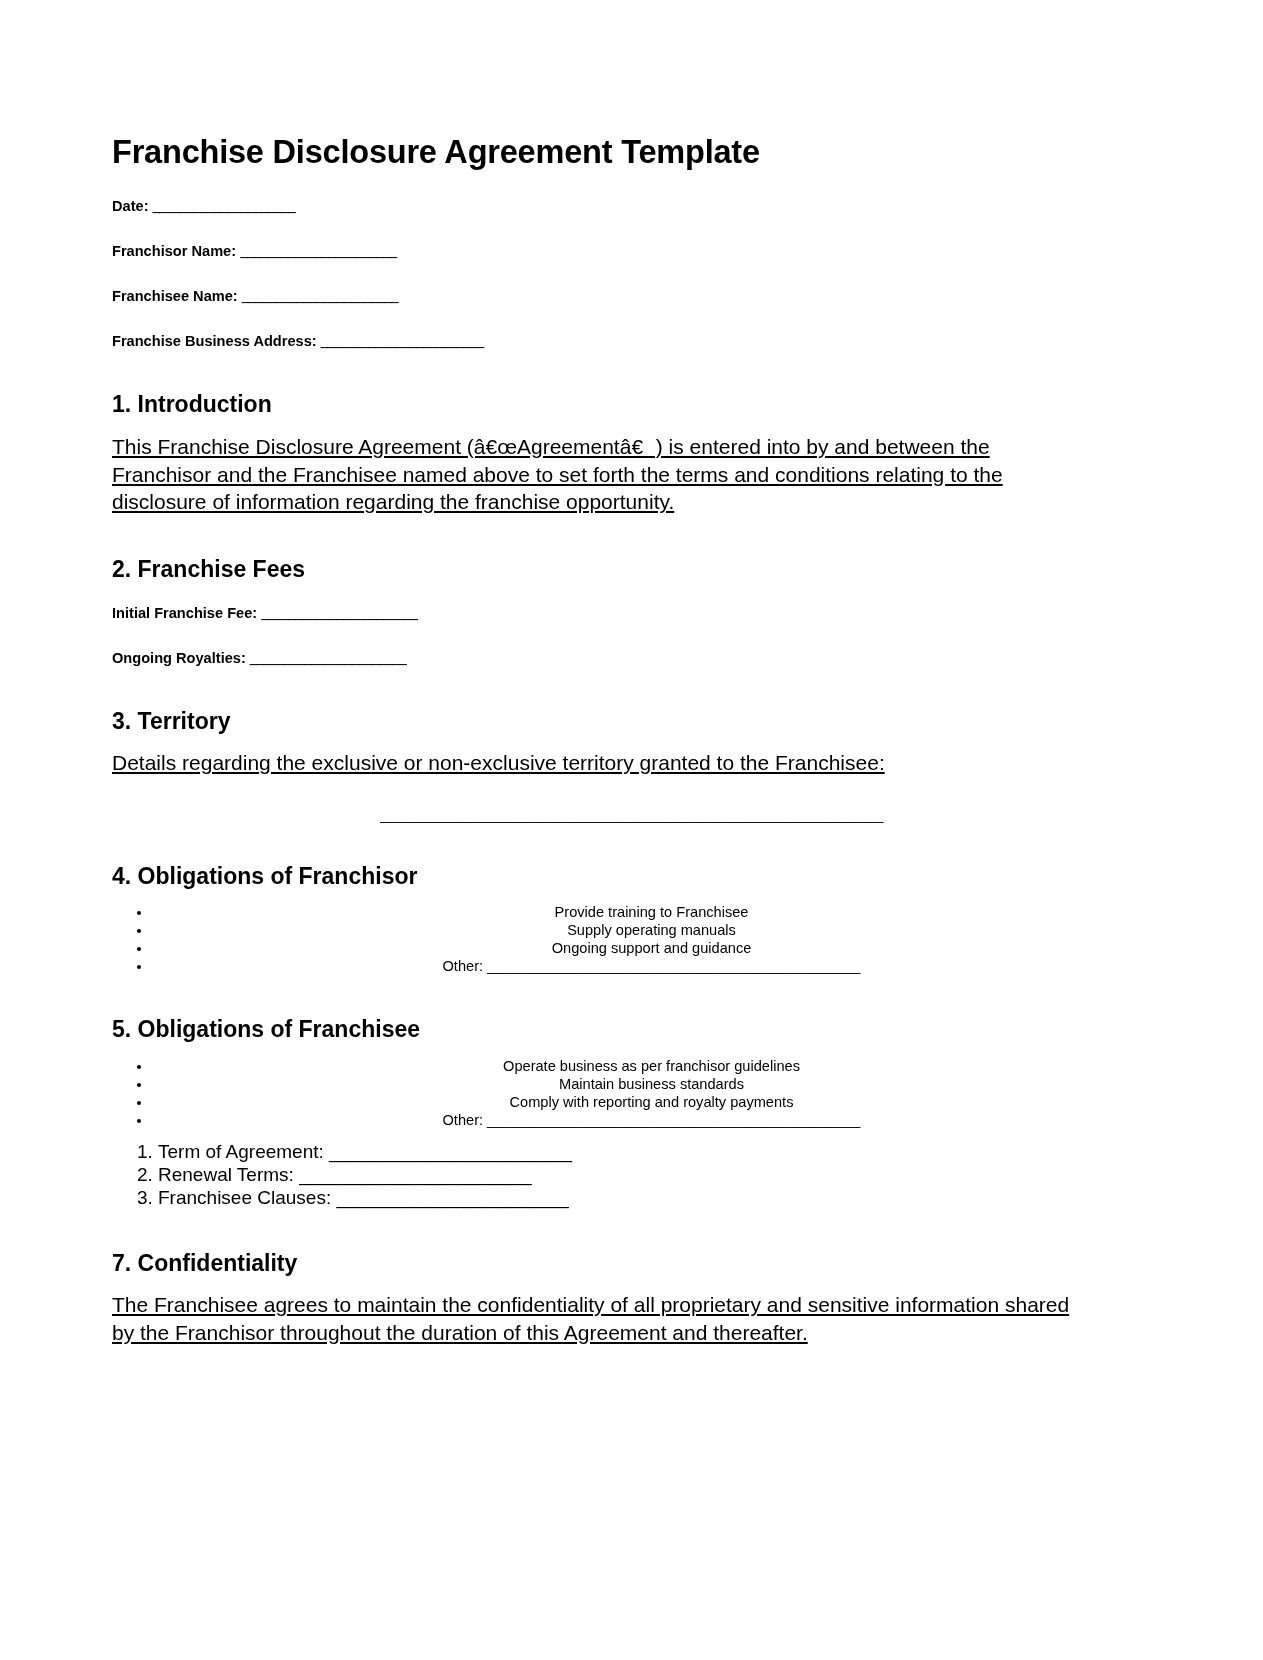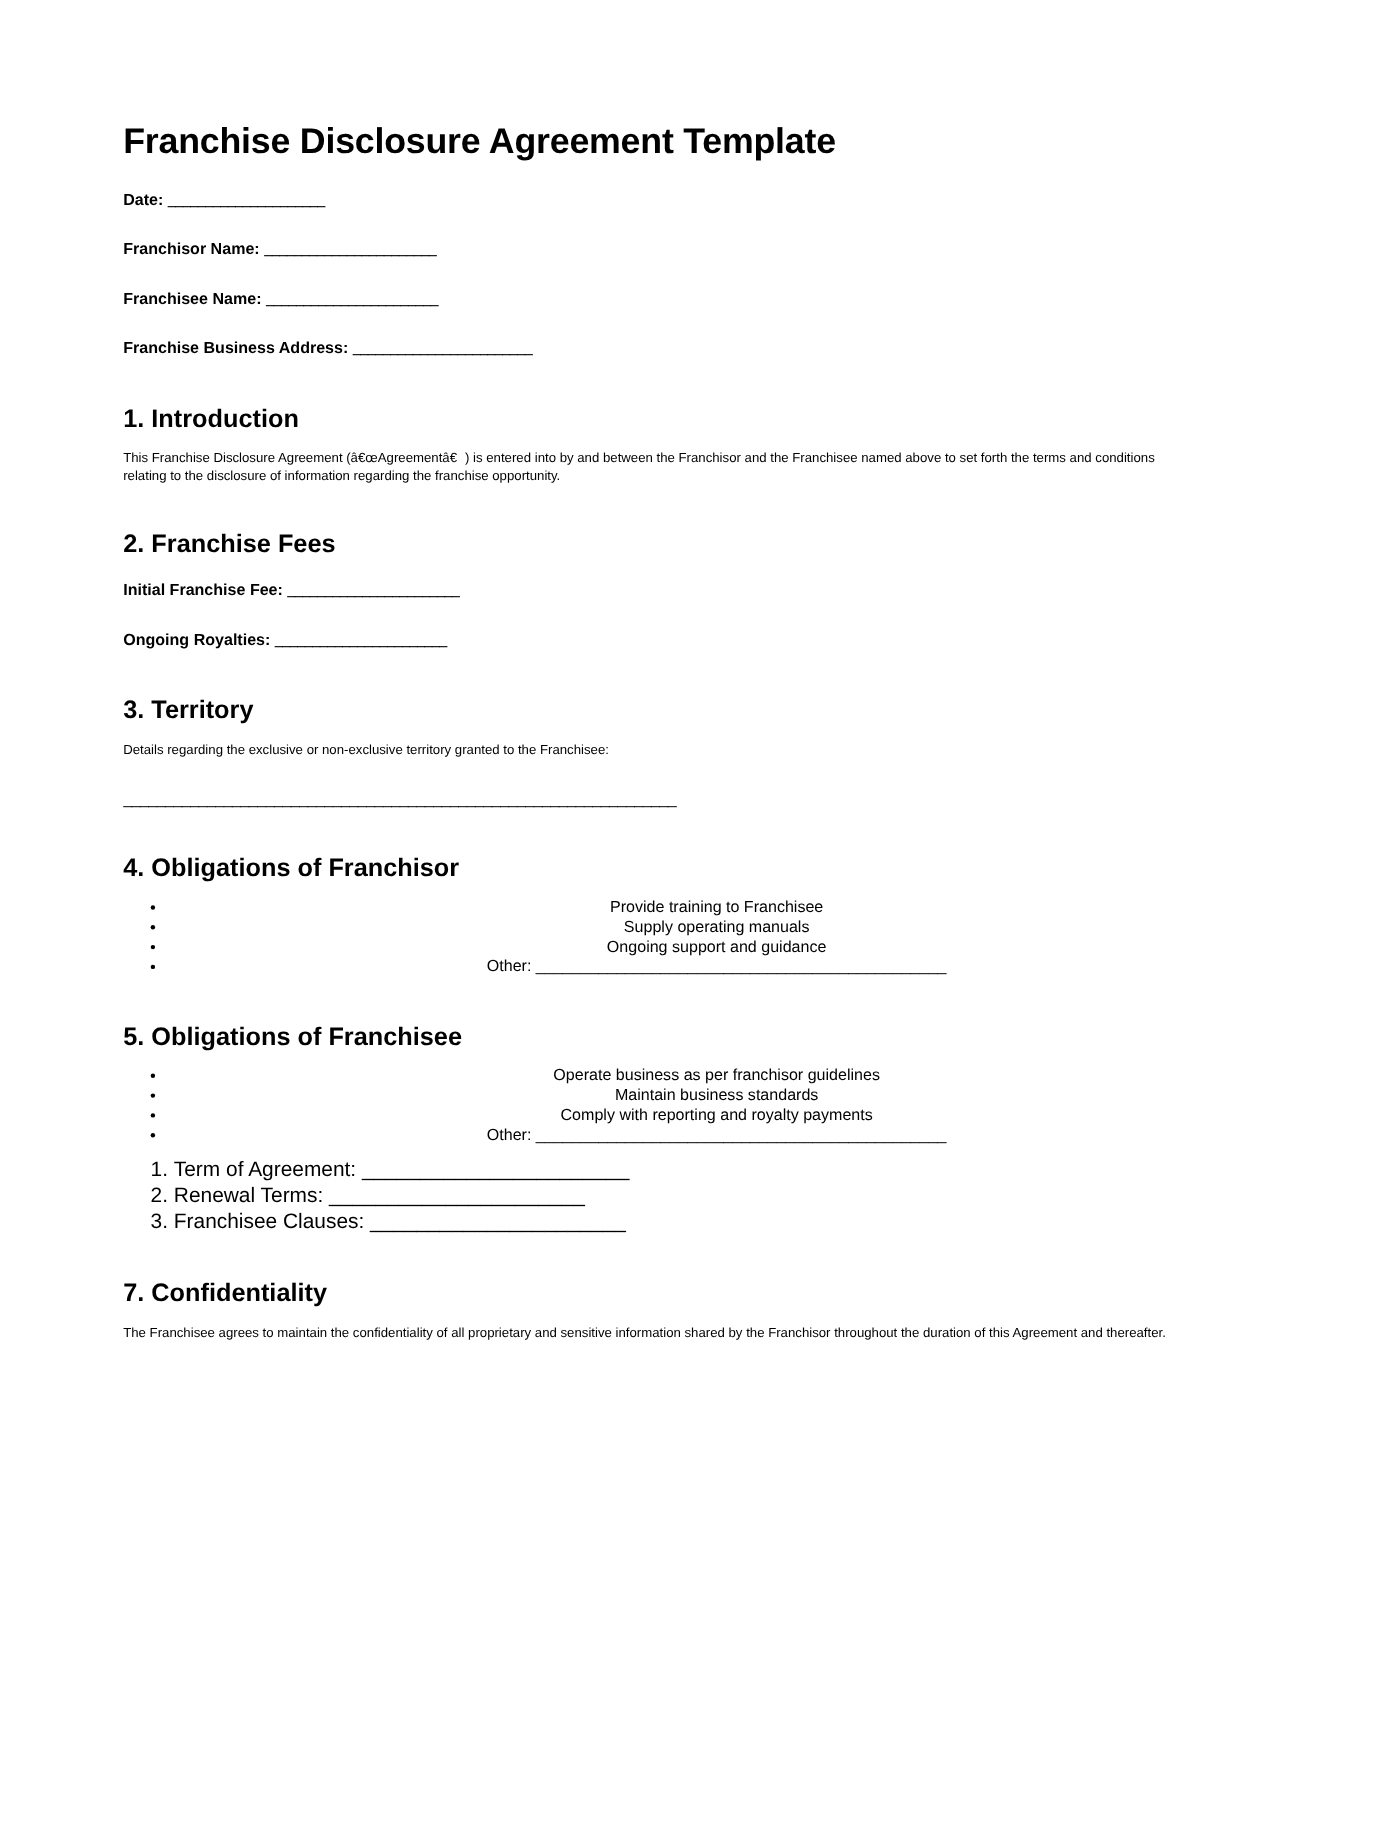--- a/index.html
+++ b/index.html
@@ -12,21 +12,21 @@
     min-height: 1660px;
     font-family: "Liberation Sans", sans-serif;
     color: #000000;
     -webkit-font-smoothing: antialiased;
   }
   .page {
     width: 1263px;
     min-height: 1660px;
     background: #ffffff;
     box-sizing: border-box;
-    padding: 96px 112px 60px 112px;
+    padding: 120px 112px 60px 112px;
   }
   .doc-title {
     font-size: 32.5px;
     font-weight: bold;
     line-height: 1.15;
     margin: 14px 0 26px 0;
     letter-spacing: -0.2px;
   }
   .field-line {
     font-size: 14.6px;
@@ -39,34 +39,36 @@
     letter-spacing: -0.5px;
     font-family: Liberation Serif, serif;
   }
   h2.section {
     font-size: 23px;
     font-weight: bold;
     margin: 40px 0 14px 0;
     line-height: 1.2;
   }
   p.body-text {
-    font-size: 12px;
+    font-size: 21px;
     line-height: 1.32;
     margin: 0 0 8px 0;
     max-width: 970px;
+    text-decoration: underline;
   }
   p.body-text.narrow {
     max-width: 985px;
   }
   .long-rule {
     margin: 30px 0 20px 0;
     font-size: 14.6px;
     letter-spacing: -0.5px;
     white-space: nowrap;
     overflow: hidden;
+    text-align: center;
   }
   ul.bullets {
     margin: 10px 0 0 0;
     padding-left: 40px;
     list-style-type: disc;
     text-align: center;
   }
   ul.bullets li {
     font-size: 14.6px;
     line-height: 1.23;

